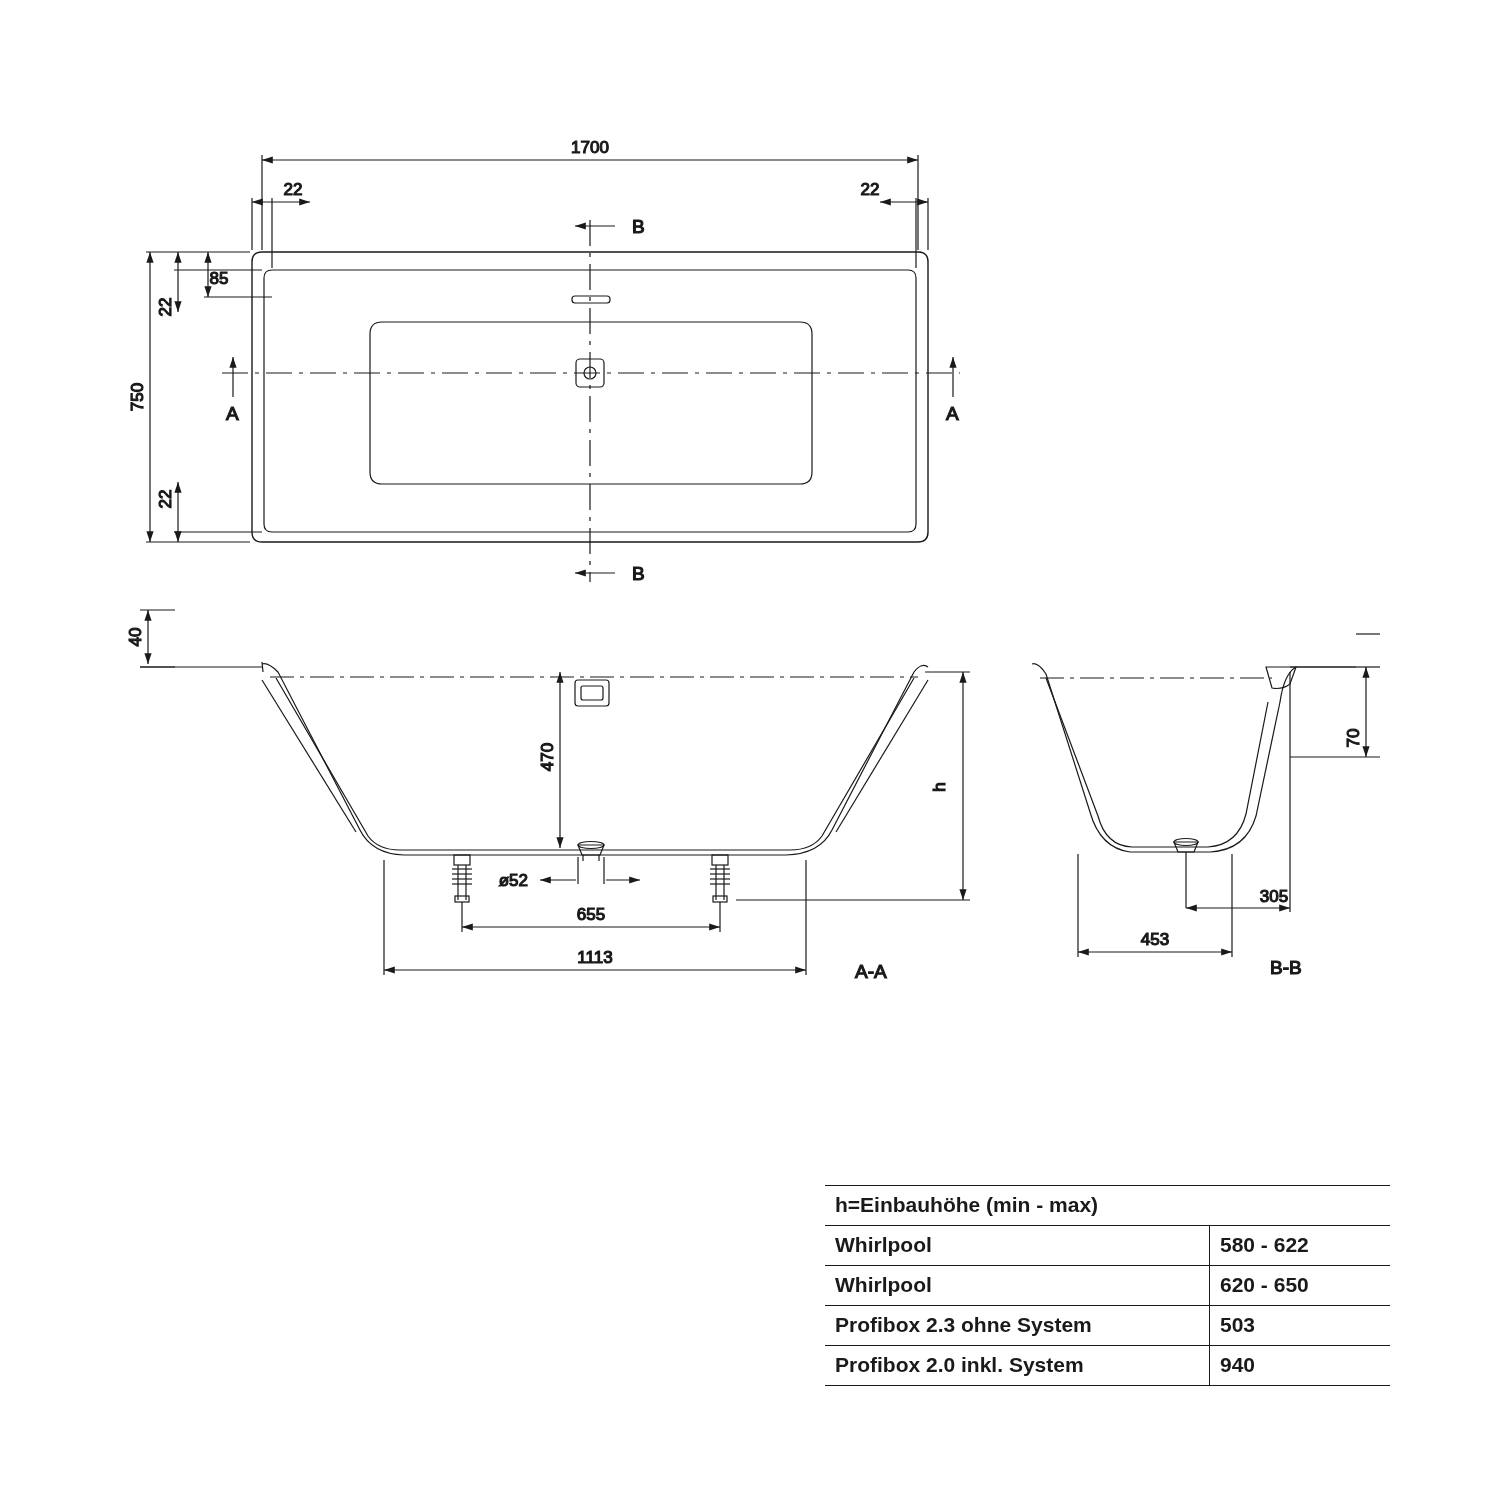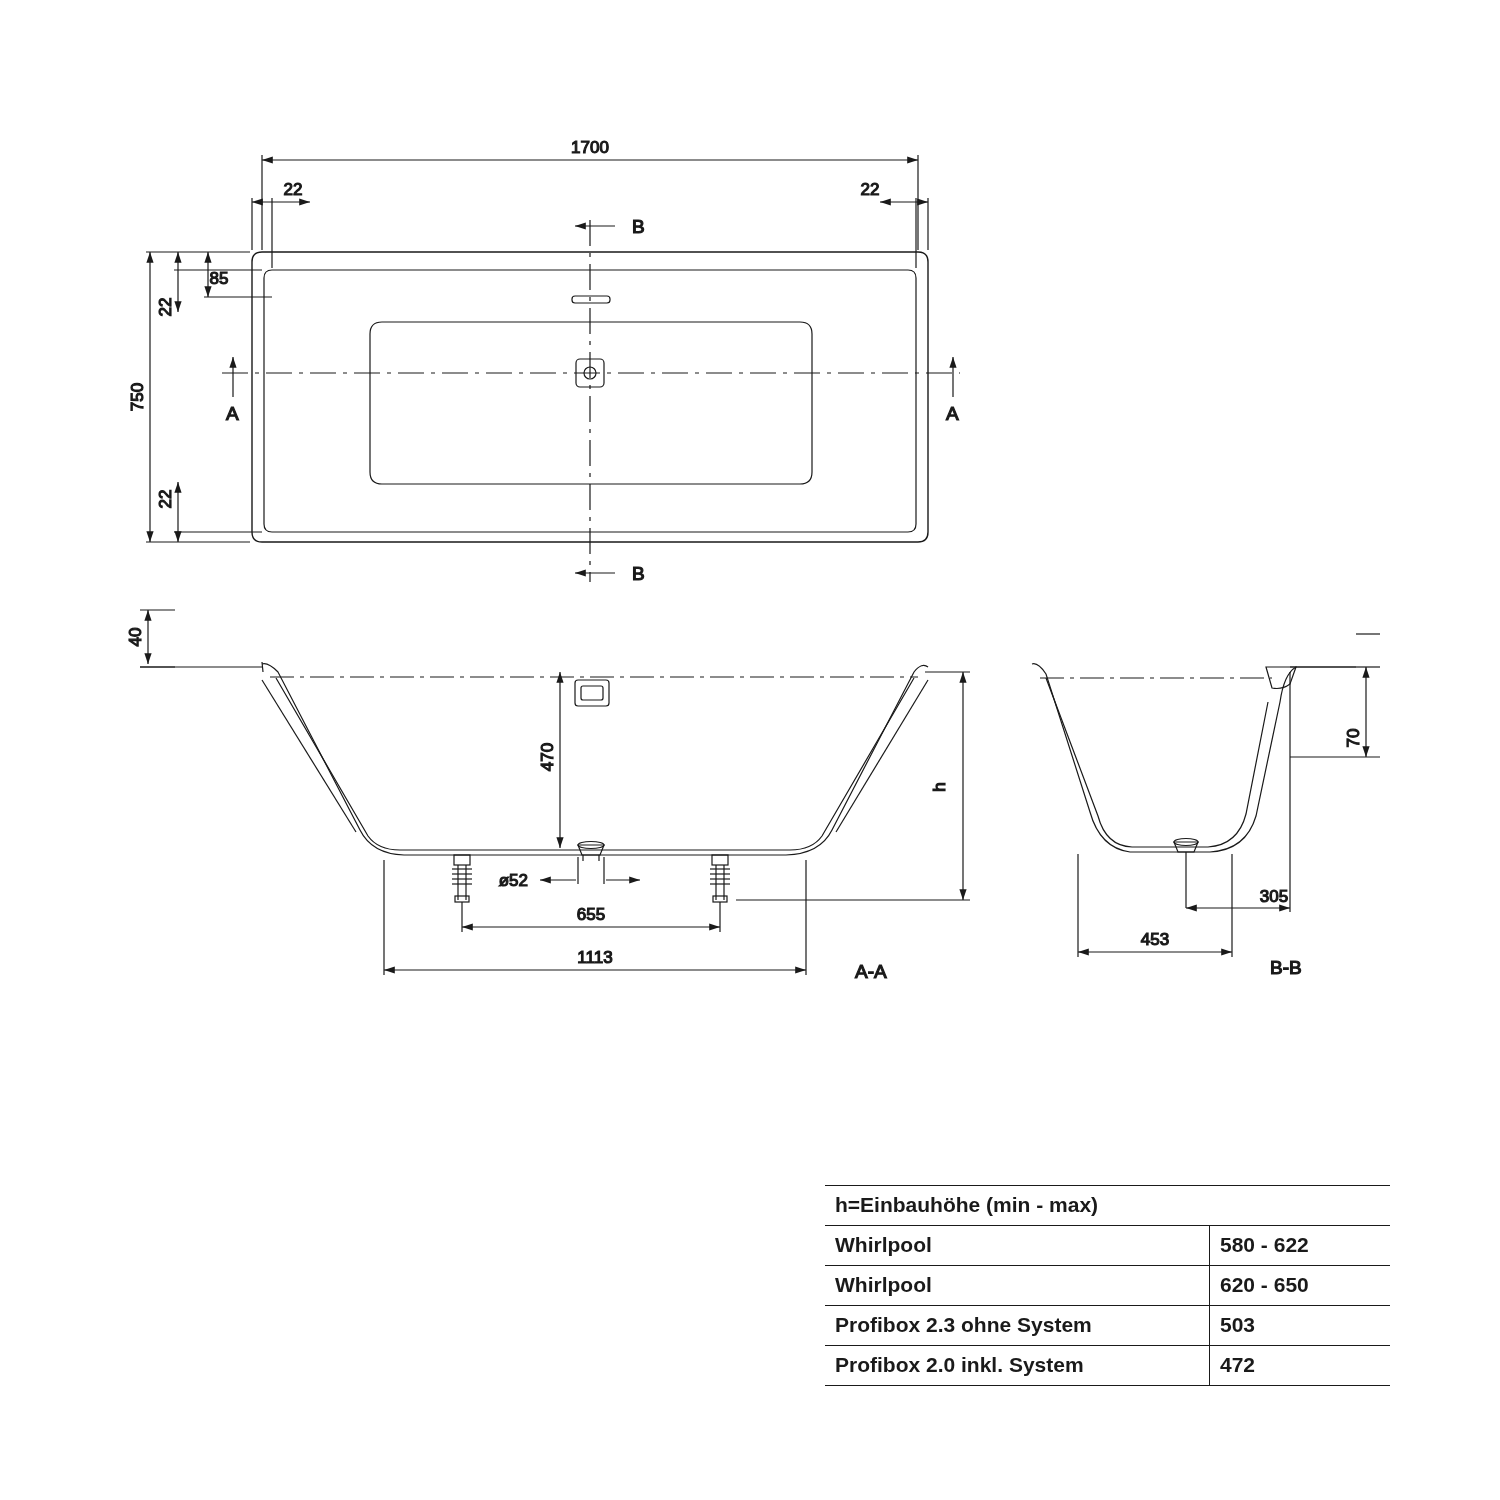--- a/index.html
+++ b/index.html
@@ -264,17 +264,17 @@
       <tr>
         <td>Whirlpool</td>
         <td class="val">620 - 650</td>
       </tr>
       <tr>
         <td>Profibox 2.3 ohne System</td>
         <td class="val">503</td>
       </tr>
       <tr>
         <td>Profibox 2.0 inkl. System</td>
-        <td class="val">472</td>
+        <td class="val">940</td>
       </tr>
     </tbody>
   </table>
 </div>
 
 </body></html>

